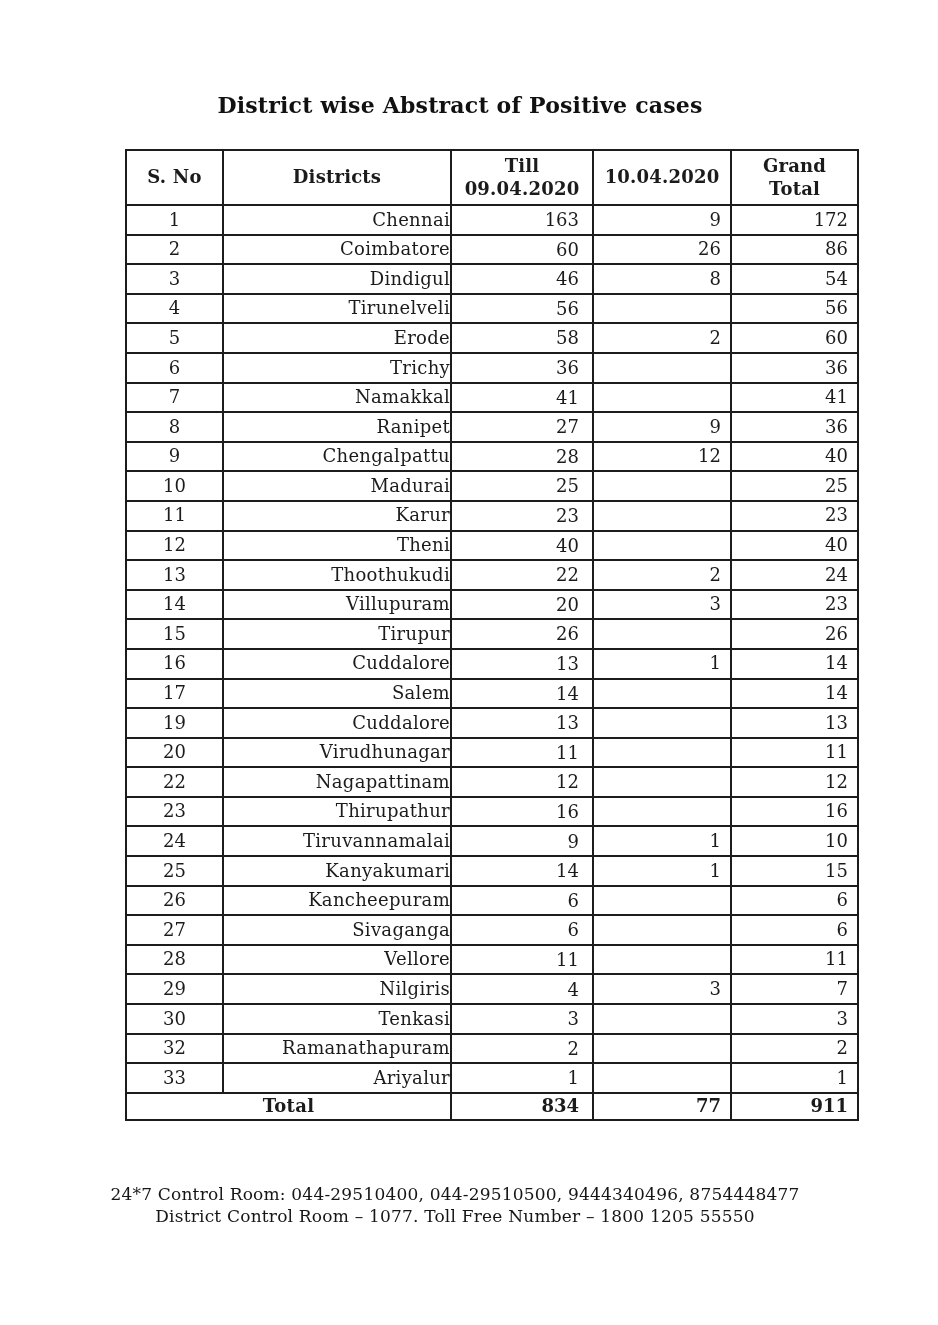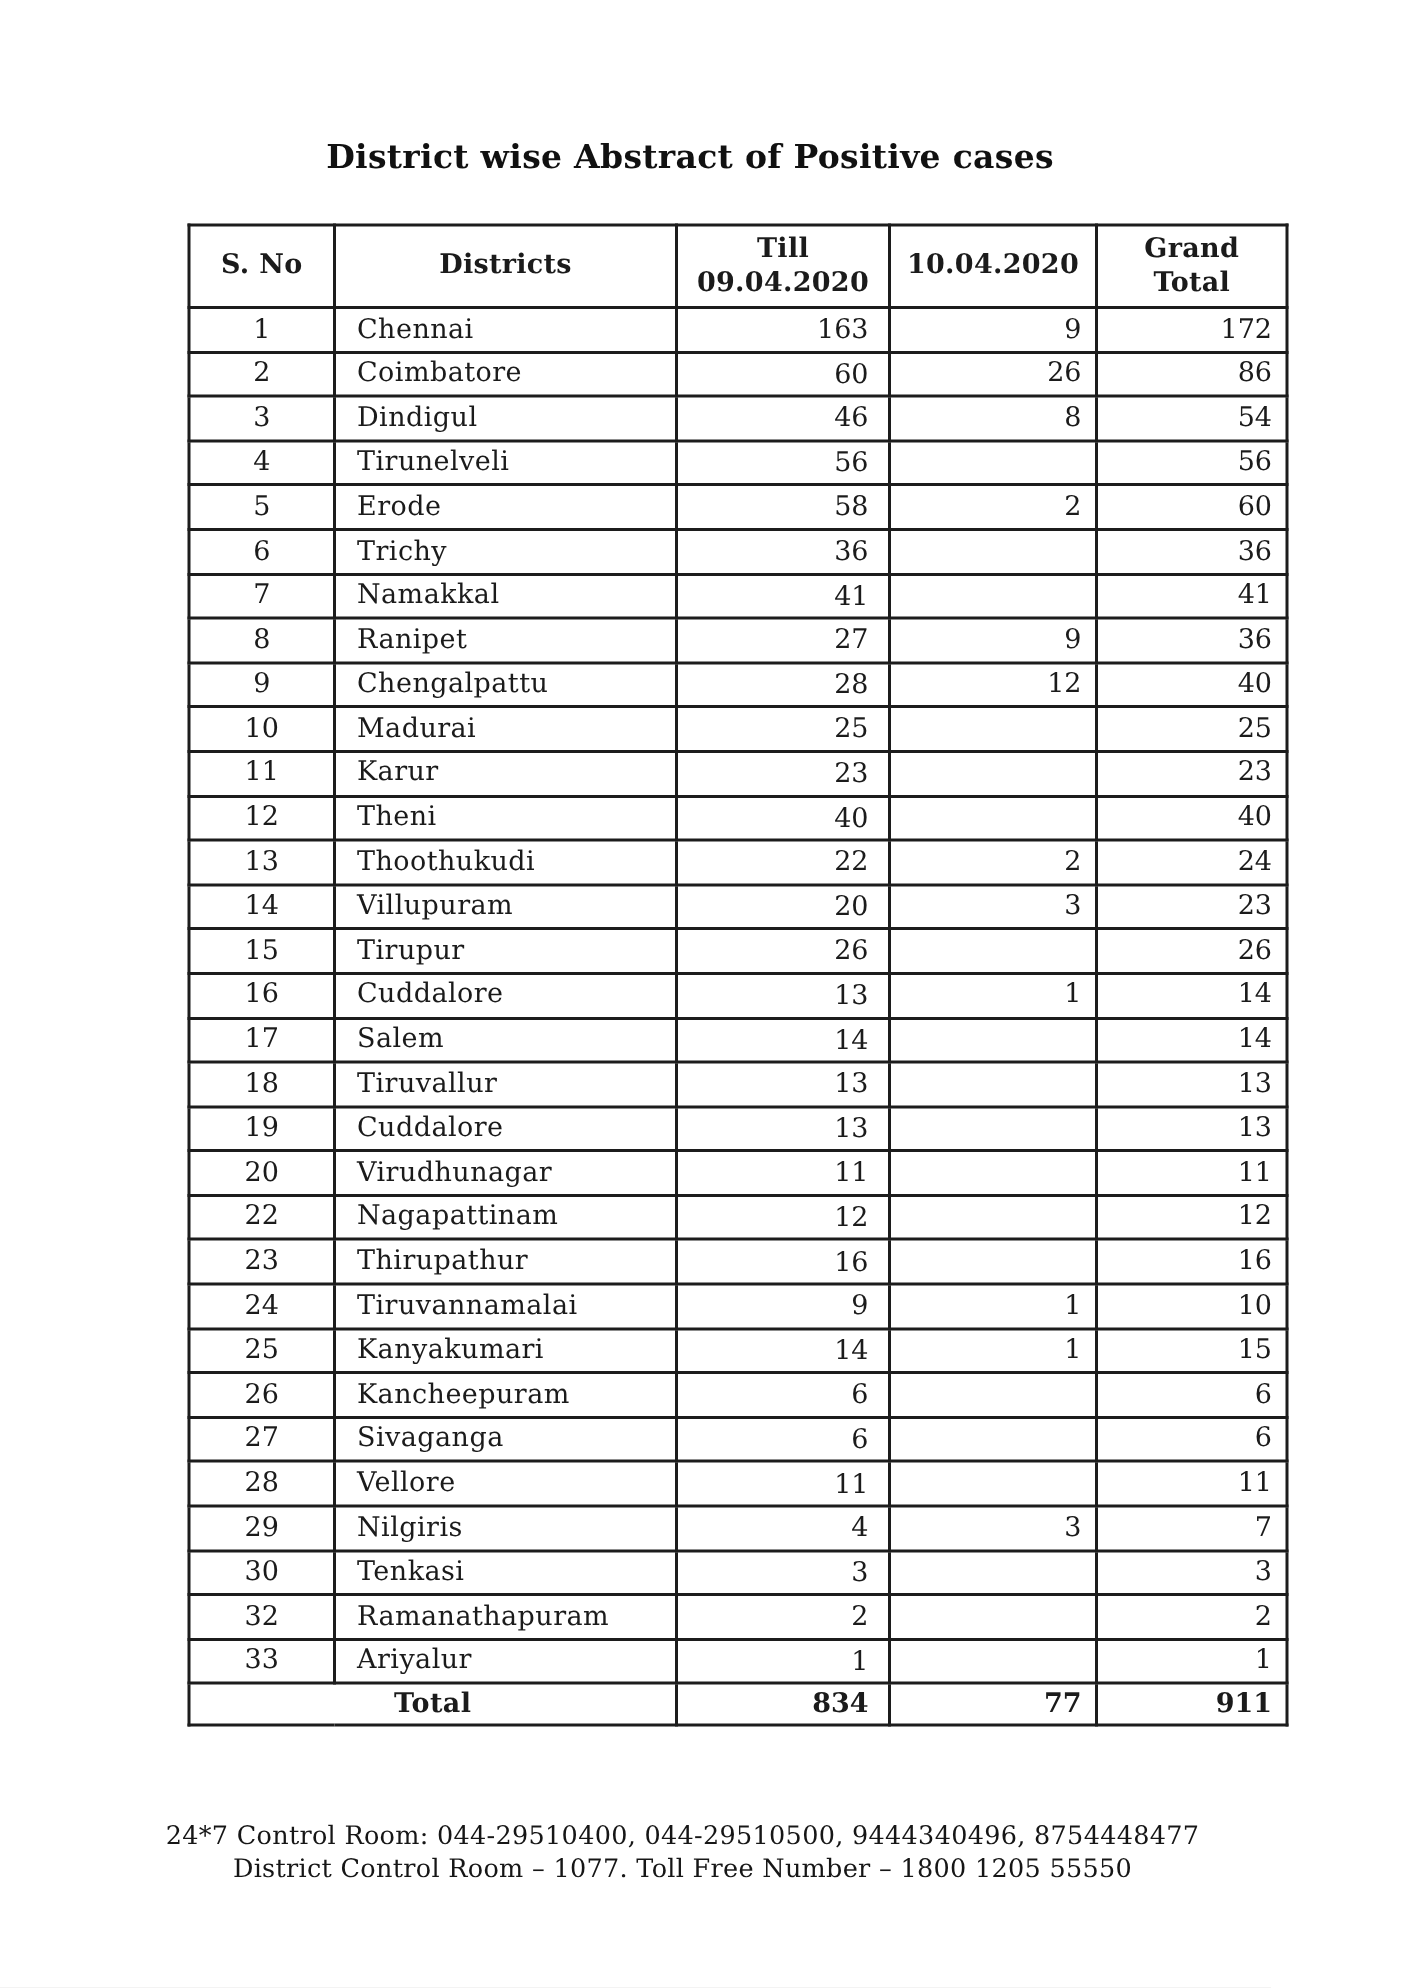--- a/index.html
+++ b/index.html
@@ -41,21 +41,21 @@
     text-align: center;
     vertical-align: middle;
     height: 53px;
     letter-spacing: 0.2px;
   }
   table.cases tbody td, table.cases tfoot td {
     height: 25.6px;
     vertical-align: middle;
   }
   .c-sno   { text-align: center; }
-  .c-district { text-align: left; padding-left: 14px; letter-spacing: 0.3px; }
+  .c-district { text-align: right; padding-left: 14px; letter-spacing: 0.3px; }
   .c-num   { text-align: right; padding-right: 9px; }
   .c-till  { vertical-align: bottom !important; padding-bottom: 2px; padding-right: 13px; }
   tfoot .c-total-label { text-align: center; font-weight: bold; letter-spacing: 0.3px; }
   tfoot td.c-num { font-weight: bold; }
   tfoot td.c-till { vertical-align: middle !important; padding-bottom: 0; }
   .footer-block {
     margin-top: 62px;
     width: 910px;
     text-align: center;
     font-size: 17px;
@@ -202,27 +202,20 @@
           <td class="c-num">14</td>
         </tr>
         <tr>
           <td class="c-sno">17</td>
           <td class="c-district">Salem</td>
           <td class="c-num c-till">14</td>
           <td class="c-num"></td>
           <td class="c-num">14</td>
         </tr>
         <tr>
-          <td class="c-sno">18</td>
-          <td class="c-district">Tiruvallur</td>
-          <td class="c-num c-till">13</td>
-          <td class="c-num"></td>
-          <td class="c-num">13</td>
-        </tr>
-        <tr>
           <td class="c-sno">19</td>
           <td class="c-district">Cuddalore</td>
           <td class="c-num c-till">13</td>
           <td class="c-num"></td>
           <td class="c-num">13</td>
         </tr>
         <tr>
           <td class="c-sno">20</td>
           <td class="c-district">Virudhunagar</td>
           <td class="c-num c-till">11</td>

